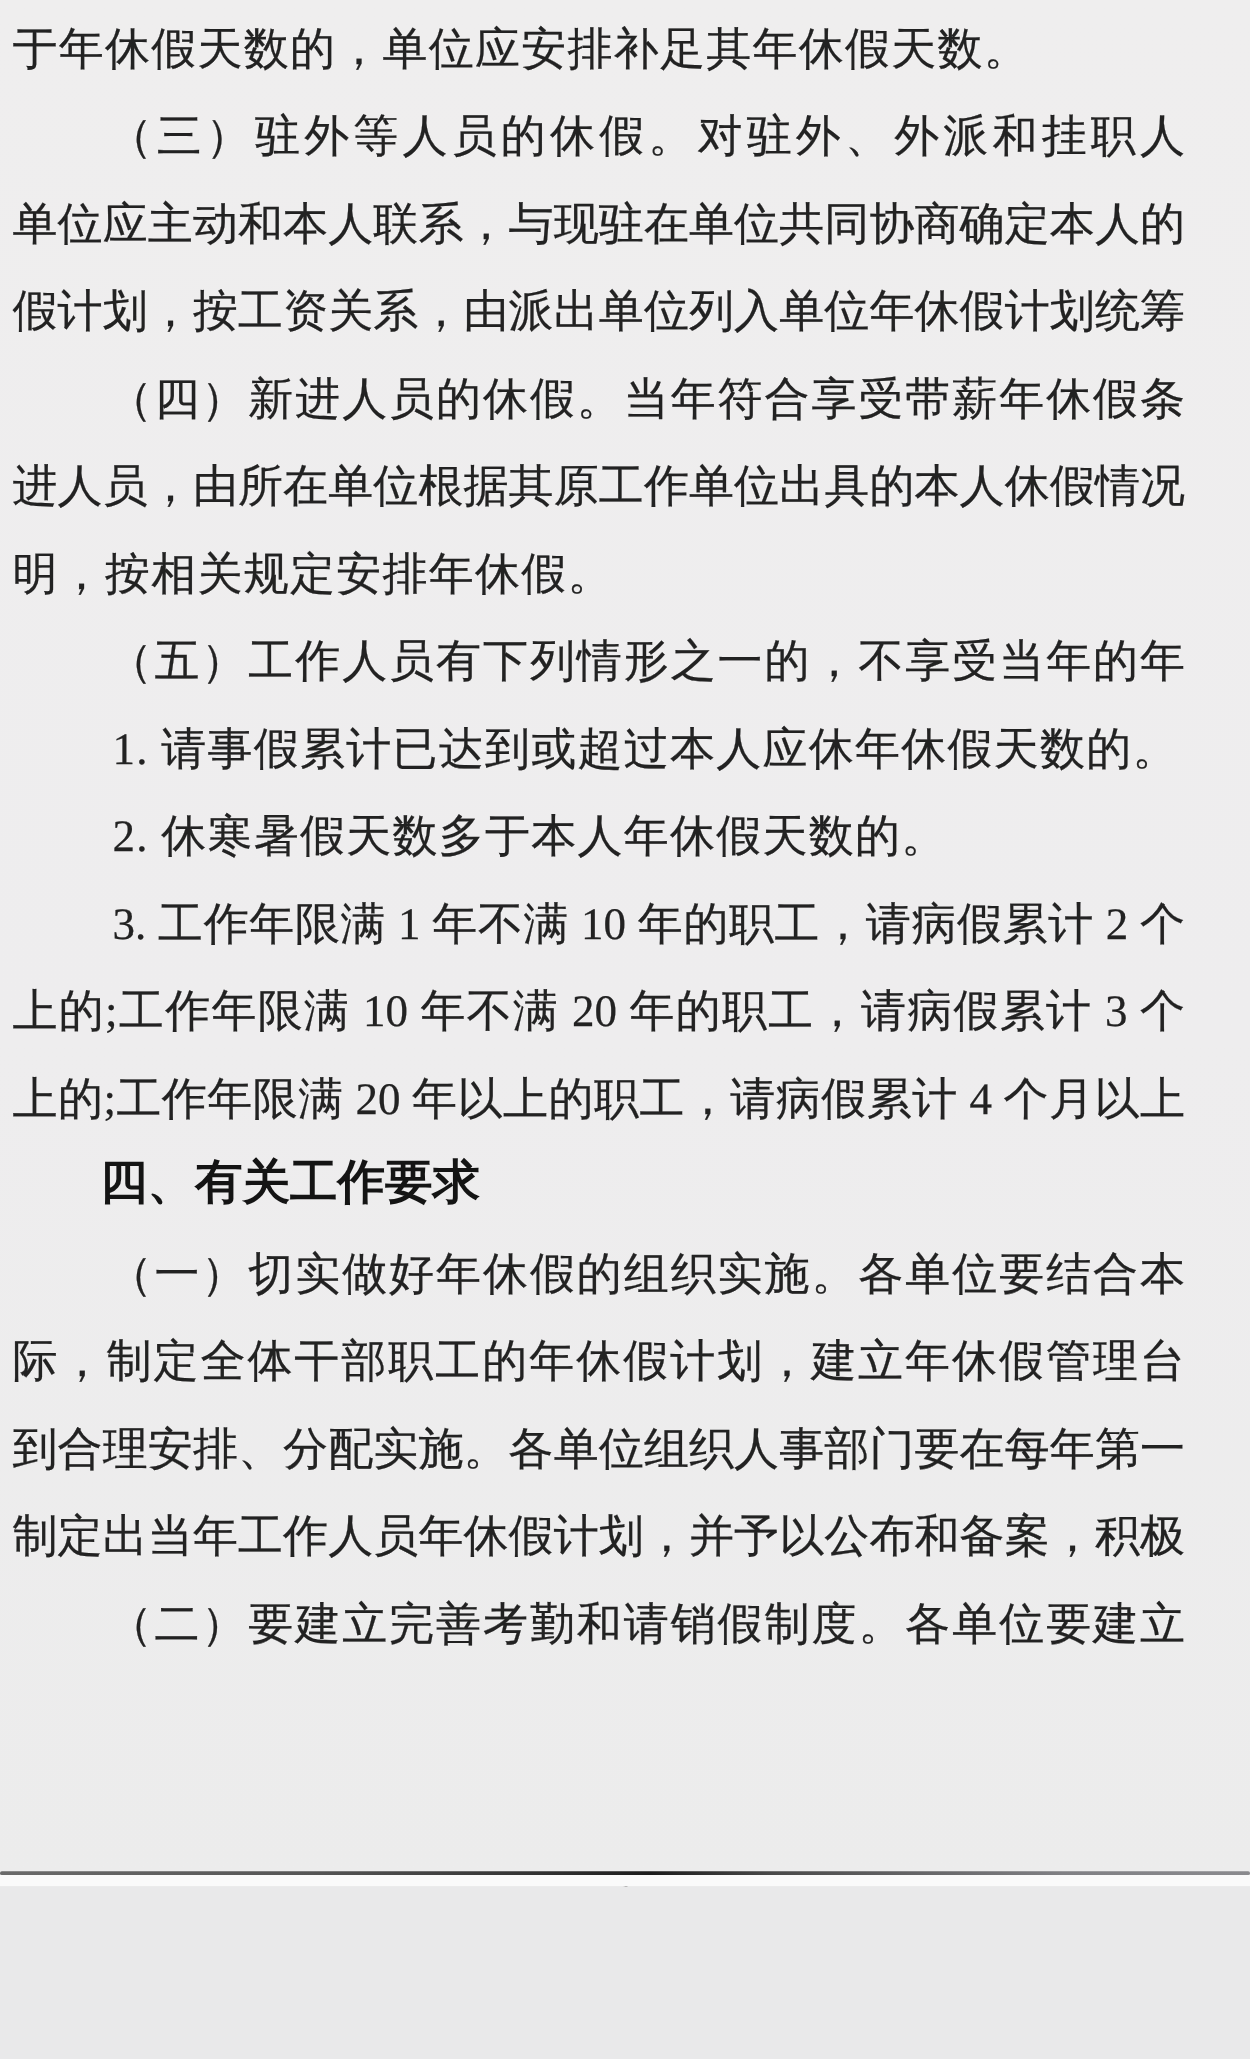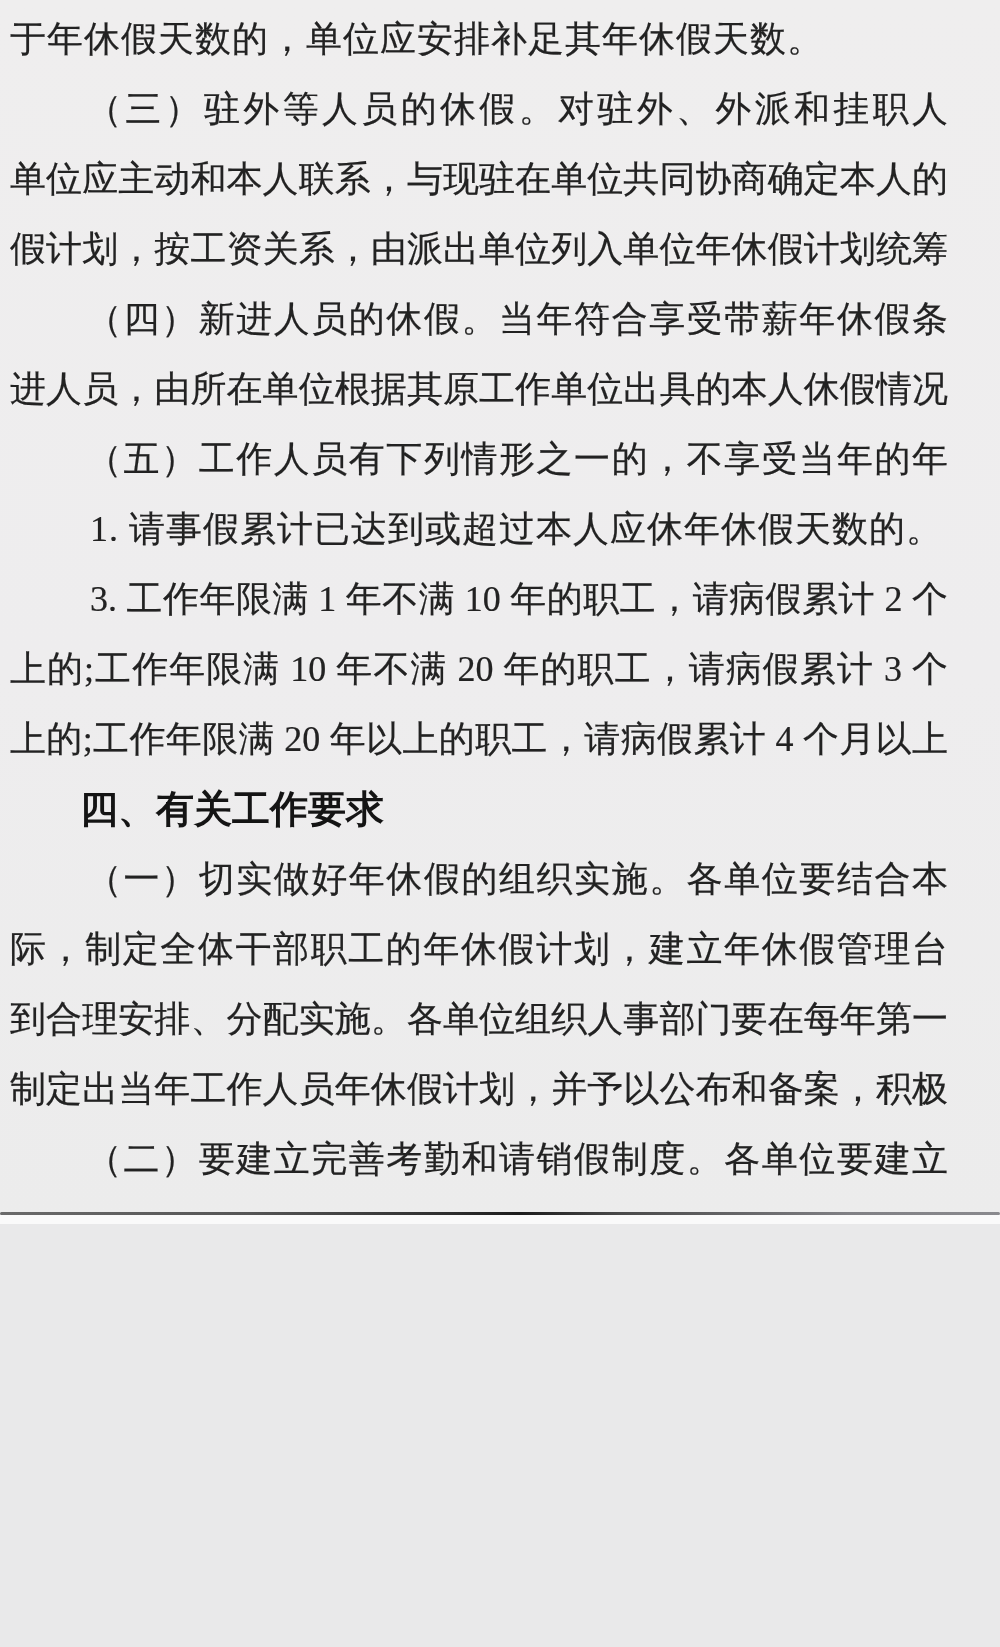--- a/index.html
+++ b/index.html
@@ -5,21 +5,21 @@
   html, body { margin: 0; padding: 0; }
   body {
     width: 1000px;
     height: 1647px;
     background: #e9e9ea;
     font-family: "Liberation Serif", "DejaVu Serif", serif;
   }
   .paper {
     position: relative;
     width: 1000px;
-    height: 1224px;
+    height: 1509px;
     background: linear-gradient(180deg, #efeeee 0%, #eeedee 55%, #ececec 100%);
     overflow: hidden;
     color: #1e1e1e;
   }
   .page-body {
     position: absolute;
     top: 4px;
     left: 10px;
     right: 52px;
   }
@@ -36,21 +36,21 @@
   .fill {
     white-space: normal;
     text-align: justify;
     text-align-last: justify;
     overflow: hidden;
   }
   .short { letter-spacing: 1px; }
   .indent { padding-left: 76px; }
   .num-indent { padding-left: 80px; }
   .heading {
-    font-family: Liberation Sans, sans-serif;
+    font-family: Liberation Mono, monospace;
     font-weight: 700;
     font-size: 38px;
     letter-spacing: 0px;
     padding-left: 70px;
     color: #141414;
     -webkit-text-stroke: 0;
   }
   .page-number {
     position: absolute;
     top: 1496px;
@@ -84,22 +84,24 @@
 <body>
 
 <div class="paper">
   <div class="page-body">
     <div class="line short">于年休假天数的，单位应安排补足其年休假天数。</div>
     <div class="line indent fill">（三）驻外等人员的休假。对驻外、外派和挂职人员，派出</div>
     <div class="line fill">单位应主动和本人联系，与现驻在单位共同协商确定本人的年休</div>
     <div class="line fill">假计划，按工资关系，由派出单位列入单位年休假计划统筹安排。</div>
     <div class="line indent fill">（四）新进人员的休假。当年符合享受带薪年休假条件的新</div>
     <div class="line fill">进人员，由所在单位根据其原工作单位出具的本人休假情况证</div>
+    <div class="line short">明，按相关规定安排年休假。</div>
     <div class="line indent fill">（五）工作人员有下列情形之一的，不享受当年的年休假：</div>
     <div class="line num-indent short">1. 请事假累计已达到或超过本人应休年休假天数的。</div>
+    <div class="line num-indent short">2. 休寒暑假天数多于本人年休假天数的。</div>
     <div class="line num-indent fill">3. 工作年限满 1 年不满 10 年的职工，请病假累计 2 个月以</div>
     <div class="line fill">上的;工作年限满 10 年不满 20 年的职工，请病假累计 3 个月以</div>
     <div class="line fill">上的;工作年限满 20 年以上的职工，请病假累计 4 个月以上的。</div>
     <div class="line heading">四、有关工作要求</div>
     <div class="line indent fill">（一）切实做好年休假的组织实施。各单位要结合本单位实</div>
     <div class="line fill">际，制定全体干部职工的年休假计划，建立年休假管理台帐，做</div>
     <div class="line fill">到合理安排、分配实施。各单位组织人事部门要在每年第一季度</div>
     <div class="line fill">制定出当年工作人员年休假计划，并予以公布和备案，积极推行</div>
     <div class="line indent fill">（二）要建立完善考勤和请销假制度。各单位要建立涵盖本</div>
   </div>

